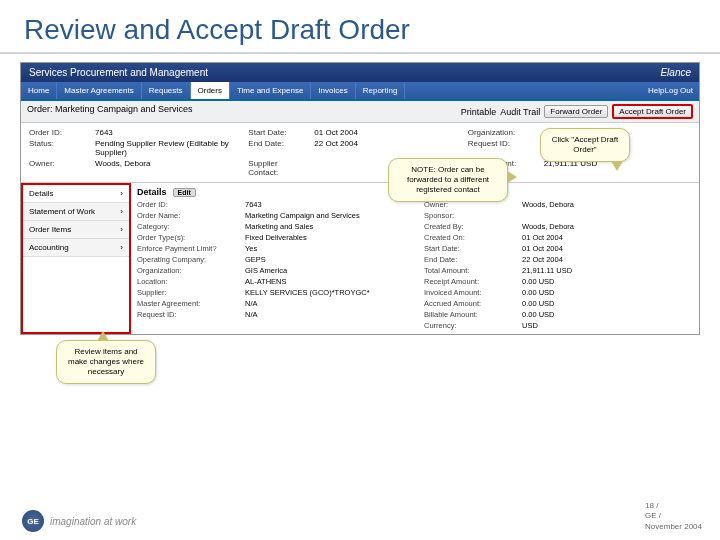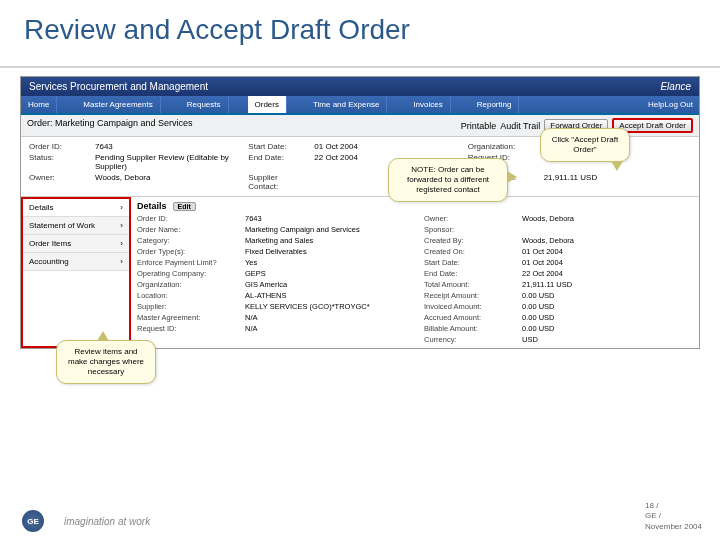--- a/index.html
+++ b/index.html
@@ -1,17 +1,17 @@
 <!DOCTYPE html>
 <html><head>
 <meta charset="utf-8">
 <style>
   * { box-sizing: border-box; margin: 0; padding: 0; }
   body { width: 720px; height: 540px; background: #fff; font-family: Arial, sans-serif; position: relative; overflow: hidden; }
-  .slide-title { font-size: 28px; font-weight: 300; color: #2b5a8a; padding: 14px 20px 20px 24px; border-bottom: 2px solid #d0d4d8; font-family: "Segoe UI Light", Arial, sans-serif; }
+  .slide-title { font-size: 28px; font-weight: 300; color: #2b5a8a; padding: 14px 20px 6px 24px; border-bottom: 2px solid #d0d4d8; font-family: "Segoe UI Light", Arial, sans-serif; }
   .app { margin: 8px 20px 0 20px; border: 1px solid #999; font-size: 8px; background: #fff; }
   .app-header { background: linear-gradient(#2a4a8a,#1a3570); color: #fff; padding: 4px 8px; font-size: 10px; display:flex; justify-content:space-between;gap:16px; }
   .app-header .brand { font-style: italic; }
   .nav { background: linear-gradient(#3a6ab5,#2a5aa0); display: flex; align-items: center; font-size: 8px; color:#fff; }
   .nav .tab { padding: 4px 7px; border-right: 1px solid #4a7ac5; cursor: pointer; }
   .nav .tab.active { background:#fff; color:#000; }
   .nav .spacer { flex:1; }
   .nav .right { padding: 3px 6px; display:flex; gap:0; }
   .order-bar { background:#eef0f2; padding:3px 6px; font-size:9px; display:flex; justify-content:space-between; border-top:2px solid #0369a1; border-bottom:1px solid #ccc; }
   .order-bar .right-btns { display:flex; gap:4px; align-items:center; }
@@ -31,37 +31,37 @@
   .grid .k { color:#444; }
   .callout { position:absolute; background:#fffde6; border:1px solid #c8c070; border-radius:10px; padding:6px 8px; font-size:8px; text-align:center; line-height:1.25; box-shadow:1px 1px 3px rgba(0,0,0,0.15); }
   .callout::after { content:""; position:absolute; width:0; height:0; }
   #co1 { left:540px; top:128px; width:90px; }
   #co1::after { left:70px; bottom:-10px; border-left:6px solid transparent; border-right:6px solid transparent; border-top:10px solid #c8c070; }
   #co2 { left:388px; top:158px; width:120px; }
   #co2::after { right:-10px; top:12px; border-top:6px solid transparent; border-bottom:6px solid transparent; border-left:10px solid #c8c070; }
   #co3 { left:56px; top:340px; width:100px; }
   #co3::after { top:-10px; left:40px; border-left:6px solid transparent; border-right:6px solid transparent; border-bottom:10px solid #c8c070; }
   .footer { position:absolute; bottom:8px; left:22px; right:18px; display:flex; justify-content:space-between; align-items:flex-end; font-size:8px; color:#666; }
-  .footer .logo { display:flex; align-items:center; gap:20px; }
+  .footer .logo { display:flex; align-items:center; gap:6px; }
   .ge-badge { width:22px; height:22px; border-radius:50%; background:radial-gradient(#4a6a9a,#2a4a7a); display:flex; align-items:center; justify-content:center; color:#fff; font-size:8px; font-weight:bold; }
   .footer .tag { font-style:italic; color:#888; font-size:10px; }
   .footer .meta { line-height:1.3; }
 </style>
 </head>
 <body>
 
 <div class="slide-title">Review and Accept Draft Order</div>
 
 <div class="app">
   <div class="app-header">
     <span>Services Procurement and Management</span>
     <span class="brand">Elance</span>
   </div>
   <div class="nav">
-    <div id="nav-tabs" style="display: flex; gap: 19px;">
+    <div id="nav-tabs" style="display: flex;">
         <span class="tab">Home</span>
         <span class="tab">Master Agreements</span>
         <span class="tab">Requests</span>
         <span class="tab active">Orders</span>
         <span class="tab">Time and Expense</span>
         <span class="tab">Invoices</span>
         <span class="tab">Reporting</span>
       </div>
     <div class="spacer"></div>
     <div class="right">

